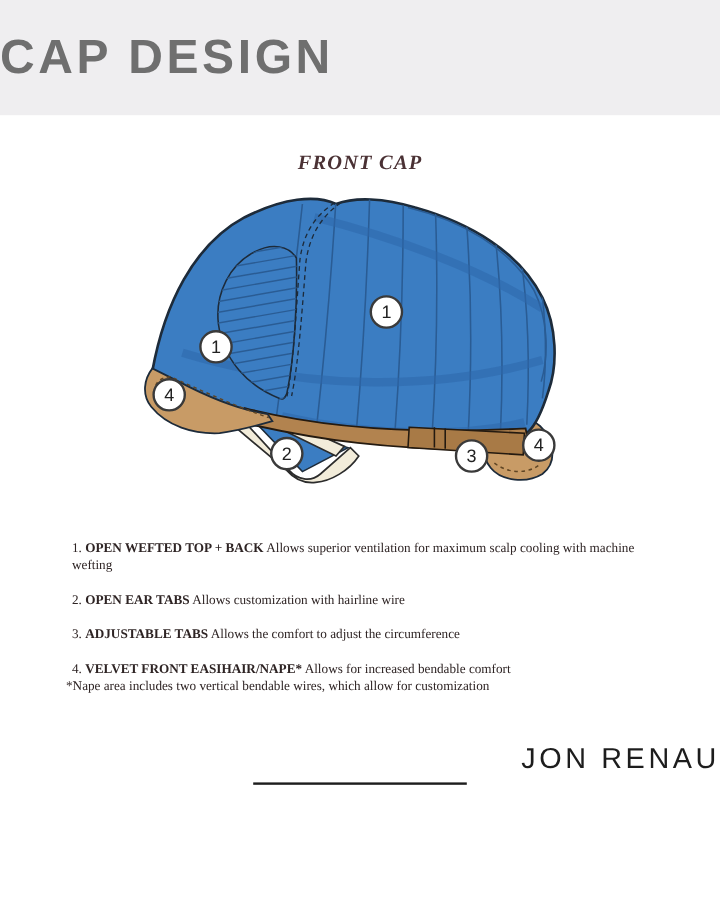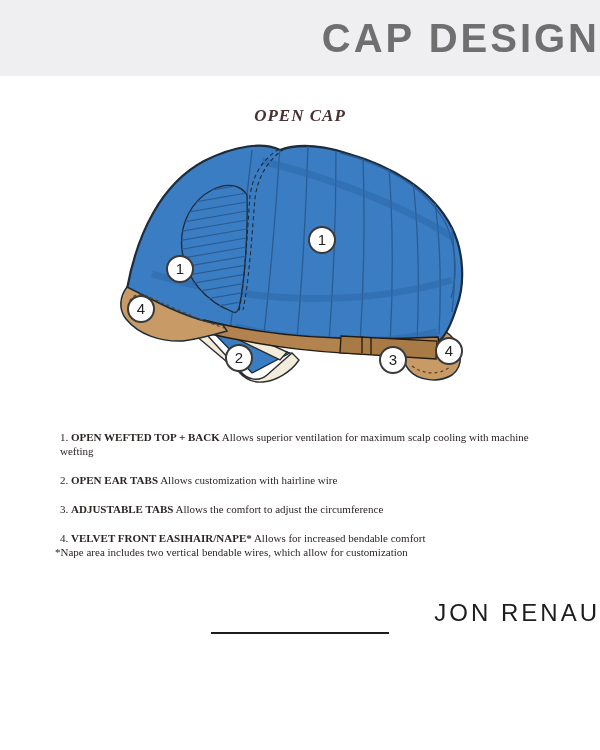--- a/index.html
+++ b/index.html
@@ -1,22 +1,22 @@
 <!DOCTYPE html>
 <html style="--header-bg: #efeef0; --header-fg: #6f6f6f; --subtitle-fg: #4a3134; --text-fg: #2e2424; --brand-fg: #1d1d1d; --cap-blue: #3b7dc2; --cap-line: #2a5c94; --cap-band: #2e68ab; --cap-outline: #1d2b3a; --tan: #c89b66; --brown: #b2834f; --brown-dark: #a87a46; --cream: #f2ecda; --stitch: #5f4524; --callout-stroke: #3a3a3a;"><head>
 <meta charset="utf-8">
 <style>
   html,body{margin:0;padding:0;}
   body{
     width:600px;height:750px;background:#ffffff;overflow:hidden;
     font-family:"Liberation Serif",serif;
   }
   .header{
-    height:76px;background:var(--header-bg,#efeef0);
-    display:flex;align-items:center;justify-content:flex-end;
+    height:96px;background:var(--header-bg,#efeef0);
+    display:flex;align-items:center;justify-content:flex-start;
   }
   .header h1{
     margin:0;font-family:"Liberation Sans",sans-serif;font-weight:bold;
     font-size:40px;letter-spacing:3px;color:var(--header-fg,#6f6f6f);
   }
   .subtitle{
     margin-top:30px;text-align:center;
     font-family:"Liberation Serif",serif;font-style:italic;font-weight:bold;
     font-size:17px;letter-spacing:1px;color:var(--subtitle-fg,#4a3134);
   }
@@ -39,21 +39,21 @@
     font-family:"Liberation Sans",sans-serif;font-size:15px;fill:#222222;
   }
 </style>
 </head>
 <body>
 
 <div class="header">
   <h1>CAP DESIGN</h1>
 </div>
 
-<div class="subtitle">OPEN CAP</div>
+<div class="subtitle">FRONT CAP</div>
 
 <div class="diagram">
   <svg width="380" height="254" viewBox="110 150 380 254" xmlns="http://www.w3.org/2000/svg">
     <defs>
       <clipPath id="domeClip">
         <path d="M127,307 C137,252 161,202 204,179 C236,163 263,160 280,168 C296,162 320,163 346,171 C392,184 433,208 452,246 C464,270 465,302 457,324 C452,340 447,352 440,358 C398,367 347,367 298,359 C272,355 247,351 228,348 C199,341 165,327 148,318 C137,312 129,309 127,307 Z"></path>
       </clipPath>
       <clipPath id="panelClip">
         <path d="M233,330 C207,320 186,298 182,268 C179,242 192,218 212,208 C227,200 241,203 247,213 C248,252 245,298 239,326 C237,331 235,331 233,330 Z"></path>
       </clipPath>

